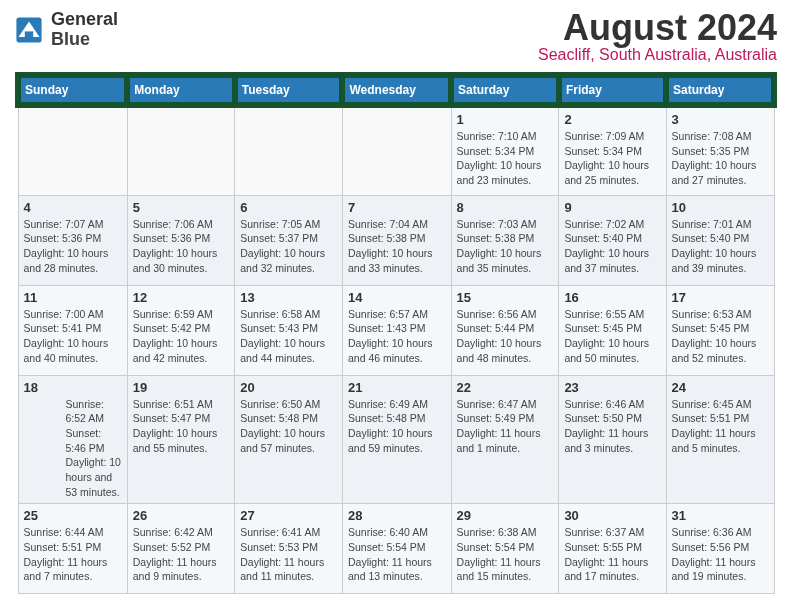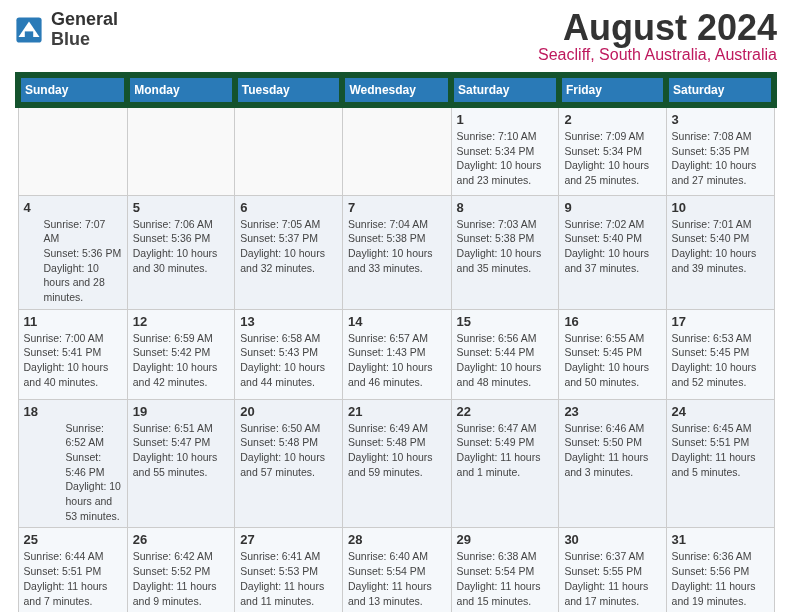--- a/index.html
+++ b/index.html
@@ -149,21 +149,21 @@
         <td>
           <div class="day-number">3</div>
           <div class="day-info" style="white-space: pre-line;">Sunrise: 7:08 AM
 Sunset: 5:35 PM
 Daylight: 10 hours and 27 minutes.</div>
         </td>
       </tr>
       <tr>
         <td>
           <div class="day-number">4</div>
-          <div class="day-info" style="white-space: pre-line; margin-left: 20px;">Sunrise: 7:07 AM
+          <div class="day-info" style="white-space: pre-line;">Sunrise: 7:07 AM
 Sunset: 5:36 PM
 Daylight: 10 hours and 28 minutes.</div>
         </td>
         <td>
           <div class="day-number">5</div>
           <div class="day-info" style="white-space: pre-line;">Sunrise: 7:06 AM
 Sunset: 5:36 PM
 Daylight: 10 hours and 30 minutes.</div>
         </td>
         <td>

